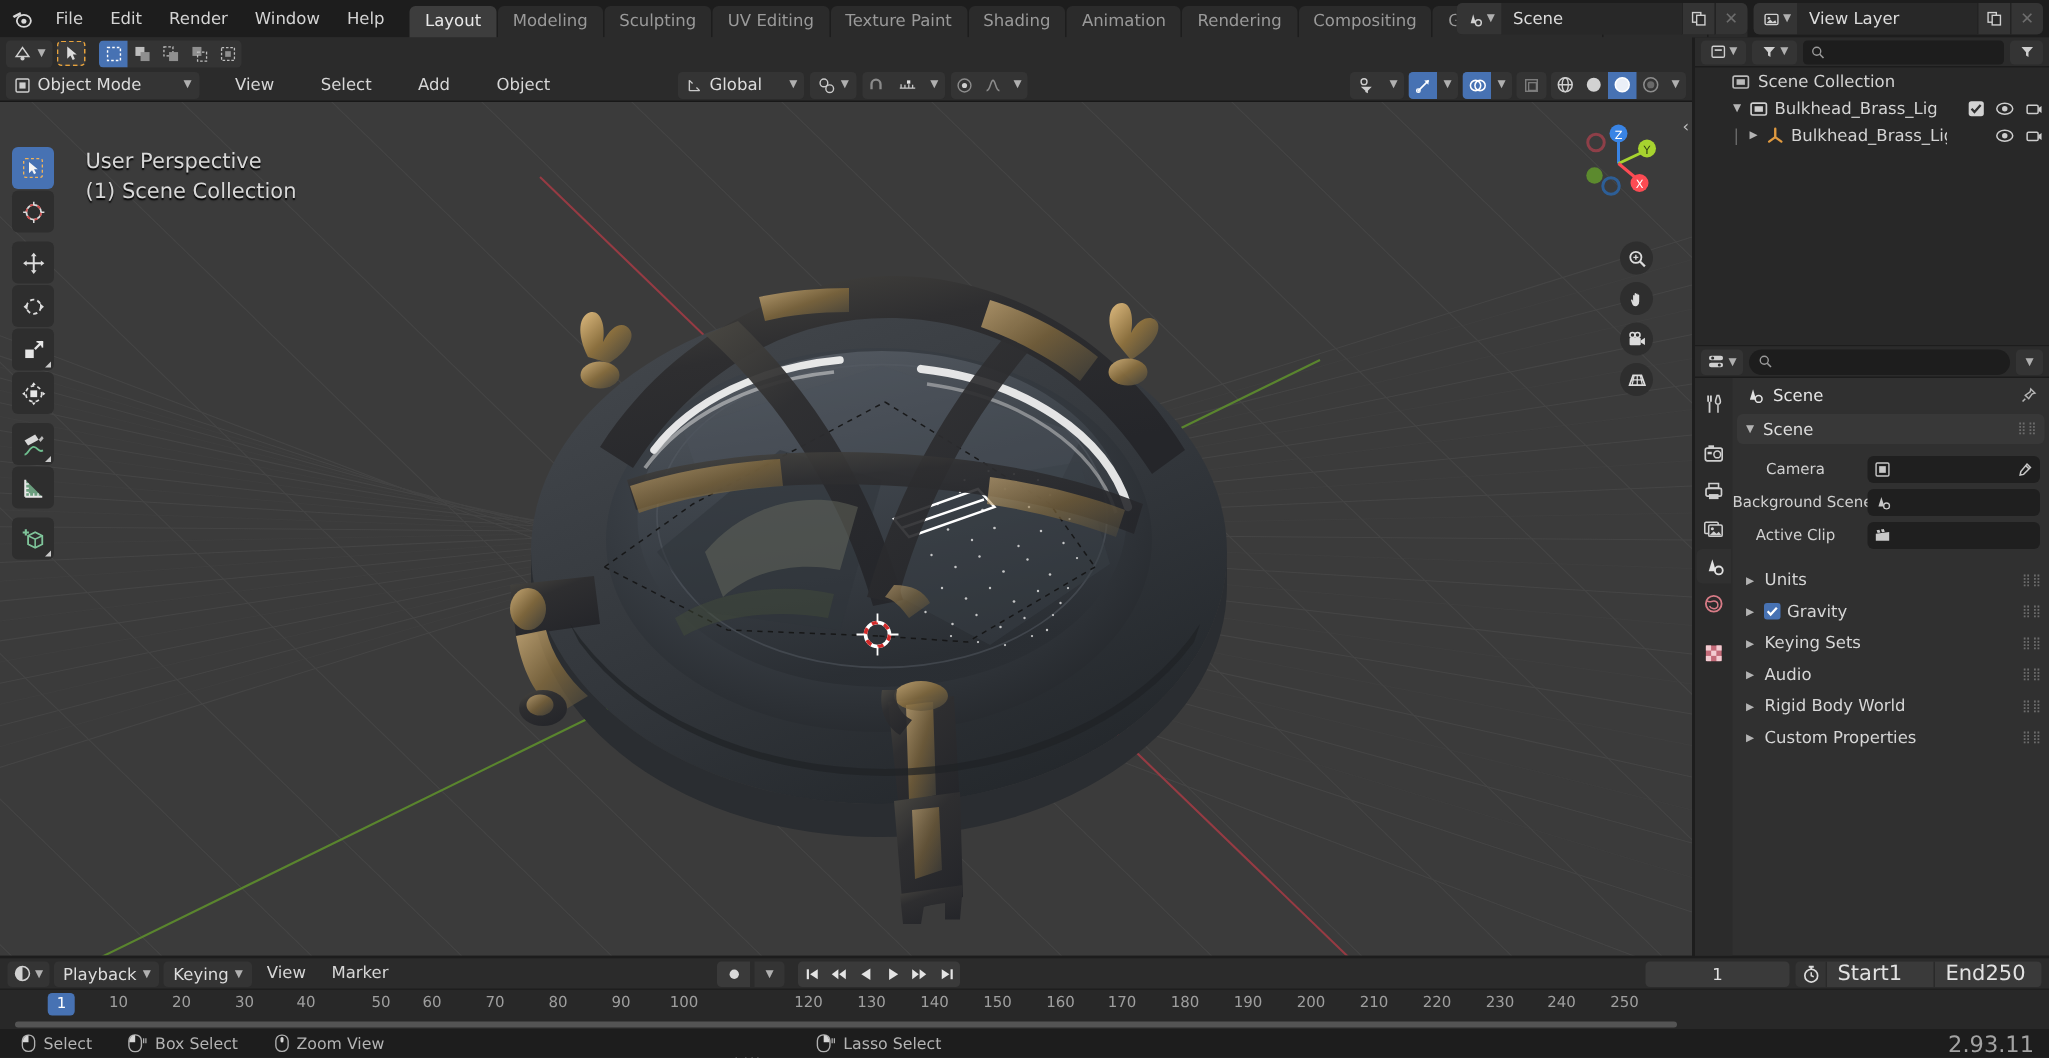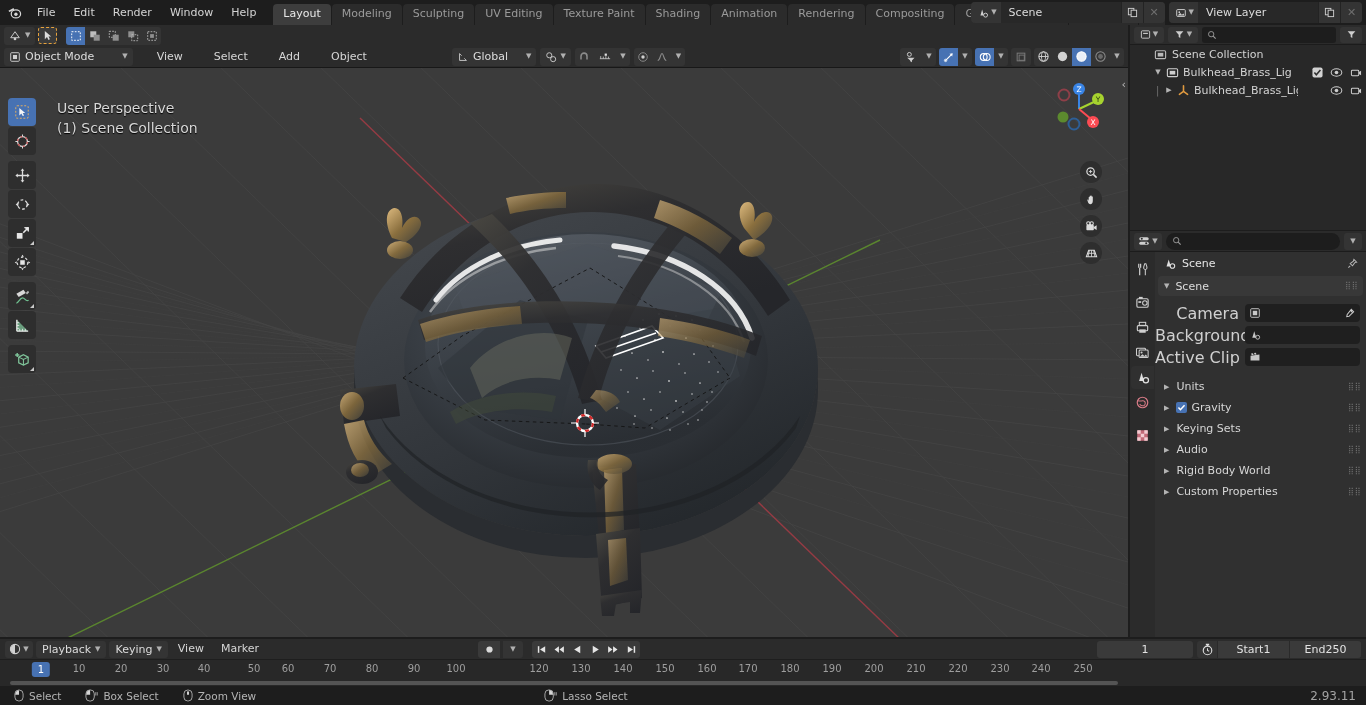--- a/index.html
+++ b/index.html
@@ -126,21 +126,21 @@
   .pr-tab.sp{margin-top:8px;}
   .pr-main{flex:1;padding:0;overflow:hidden;}
   .pr-breadcrumb{height:22px;display:flex;align-items:center;gap:6px;padding:0 8px;position:relative;}
   .pr-pin{position:absolute;right:8px;color:#b5b5b5;}
   .pr-panel-head{
     height:20px;background:#383838;margin:2px 3px 0;border-radius:4px;
     display:flex;align-items:center;gap:6px;padding:0 6px;position:relative;cursor:default;font-size:11px;color:#dcdcdc;
   }
   .grip{position:absolute;right:6px;color:#6c6c6c;font-size:8px;letter-spacing:1px;line-height:4px;width:12px;}
   .pr-row{height:22px;display:flex;align-items:center;padding:0 6px 0 0;gap:6px;}
-  .pr-lbl{width:84px;text-align:right;font-size:16px;color:#d0d0d0;white-space:nowrap;}
+  .pr-lbl{width:84px;text-align:center;font-size:10px;color:#d0d0d0;white-space:nowrap;}
   .pr-field{
     flex:1;height:18px;background:#1f1f1f;border-radius:4px;display:flex;align-items:center;
     padding:0 4px;gap:4px;position:relative;
   }
   .pr-field .eye{position:absolute;right:5px;color:#c0c0c0;}
   .pr-sub{height:21px;display:flex;align-items:center;gap:7px;padding:0 6px 0 9px;position:relative;font-size:11px;color:#d6d6d6;cursor:default;}
   .pr-sub .tri{font-size:7px;color:#b3b3b3;}
   .chk{width:11px;height:11px;background:#4772b3;border-radius:2px;display:flex;align-items:center;justify-content:center;}
 
   
@@ -150,34 +150,34 @@
   .tl-dd{height:17px;background:#343434;border-radius:3px;display:flex;align-items:center;gap:4px;padding:0 6px;font-size:11px;color:#dcdcdc;cursor:default;}
   .tl-center{position:absolute;left:478px;display:flex;align-items:center;gap:3px;}
   .rec{width:22px;height:17px;background:#3a3a3a;border-radius:3px 0 0 3px;display:flex;align-items:center;justify-content:center;}
   .rec2{width:20px;height:17px;background:#343434;border-radius:0 3px 3px 0;display:flex;align-items:center;justify-content:center;}
   .pgrp{display:flex;align-items:center;background:#3a3a3a;border-radius:3px;overflow:hidden;margin-left:6px;}
   .pbtn{width:18px;height:17px;display:flex;align-items:center;justify-content:center;color:#e0e0e0;cursor:default;}
   .tl-right{position:absolute;right:5px;display:flex;align-items:center;gap:4px;}
   .frame-field{width:96px;height:17px;background:#3a3a3a;border-radius:3px;display:flex;align-items:center;justify-content:center;font-size:11px;color:#e2e2e2;}
   .se-grp{display:flex;align-items:center;background:#343434;border-radius:3px;overflow:hidden;}
   .se-ico{width:20px;height:17px;display:flex;align-items:center;justify-content:center;}
-  .se-f{width:72px;height:17px;background:#3a3a3a;display:flex;align-items:center;justify-content:center;padding:0 7px;font-size:11px;color:#e2e2e2;border-left:1px solid #2a2a2a;}
+  .se-f{width:72px;height:17px;background:#3a3a3a;display:flex;align-items:center;justify-content:flex-start;padding:0 7px;font-size:14px;color:#e2e2e2;border-left:1px solid #2a2a2a;}
   .tl-ruler{position:relative;height:21px;background:#282828;}
   .tl-tick{position:absolute;top:3px;font-size:10px;color:#9e9e9e;transform:translateX(-50%);}
   .tl-cursor{
     position:absolute;top:2px;height:15px;background:#4772b3;border-radius:3px;
     color:#fff;font-size:10px;display:flex;align-items:center;justify-content:center;padding:0 6px;transform:translateX(-50%);
   }
   .tl-scroll{position:absolute;left:0;bottom:0;width:1366px;height:6px;}
   .tl-scroll .bar{position:absolute;left:10px;top:1px;height:4px;width:1108px;background:#545454;border-radius:2px;}
 
   
   .status{position:absolute;left:0;top:686px;width:1366px;height:19px;background:#1d1d1d;display:flex;align-items:center;}
   .st-item{display:flex;align-items:center;gap:5px;font-size:10.5px;color:#b4b4b4;}
-  .st-ver{position:absolute;right:10px;font-size:12px;color:#a3a3a3;}
+  .st-ver{position:absolute;right:10px;font-size:15px;color:#a3a3a3;}
   svg{display:block;}
 </style>
 </head>
 <body>
 
 <div class="app">
 
   <div class="topbar">
     <div class="blender-logo">
       <svg width="15" height="15" viewBox="0 0 16 16">

